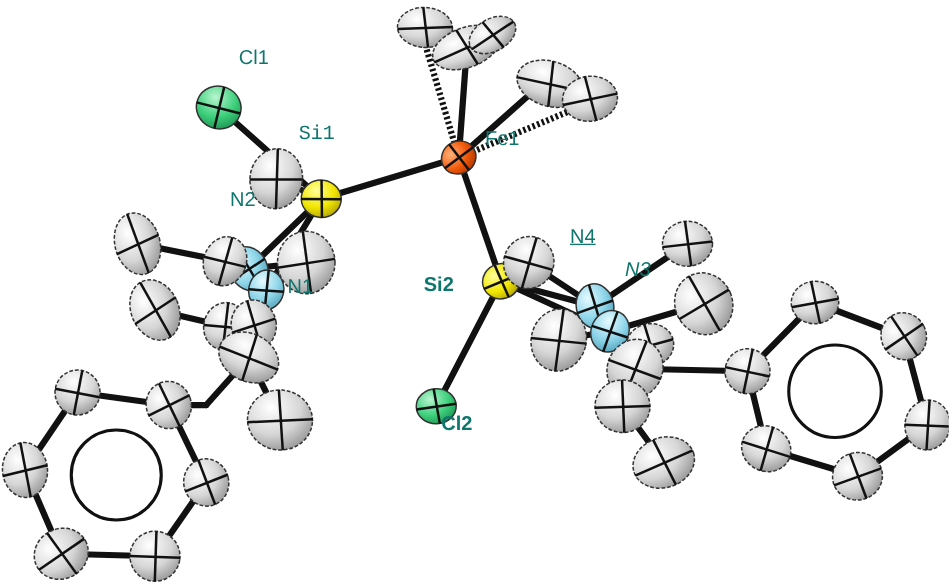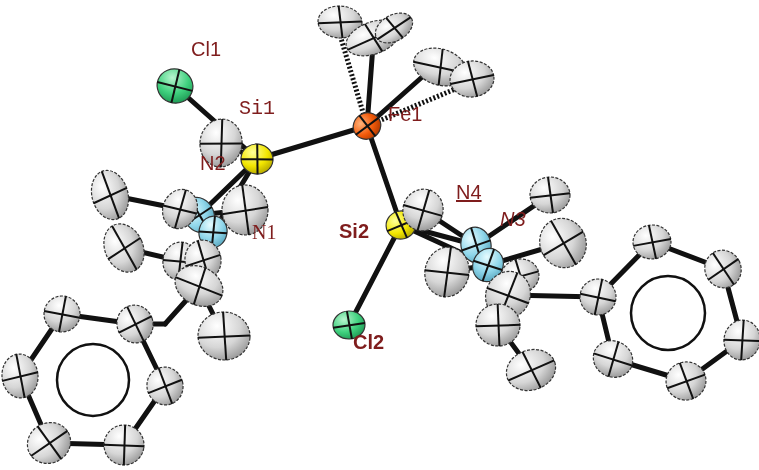--- a/index.html
+++ b/index.html
@@ -1,18 +1,18 @@
 <!DOCTYPE html>
 <html><head>
 <meta charset="utf-8">
 <style>
   html, body { margin: 0; padding: 0; background: #ffffff; }
   body { width: 759px; height: 470px; overflow: hidden; position: relative; font-family: "Liberation Sans", sans-serif; }
   #stage { position: absolute; left: 0; top: 0; width: 759px; height: 470px; }
-  .label { position: absolute; font-family: "Liberation Sans", sans-serif; font-size: 20px; color: #7f1d1d; line-height: 1; white-space: nowrap; }
+  .label { position: absolute; font-family: "Liberation Sans", sans-serif; font-size: 16px; color: #0f766e; line-height: 1; white-space: nowrap; }
 </style>
 </head>
 <body>
 
 <svg id="stage" width="759" height="470" viewBox="0 0 759 470" xmlns="http://www.w3.org/2000/svg">
   <defs>
     <radialGradient id="g-C" cx="35%" cy="30%" r="75%">
         <stop offset="0" stop-color="#ffffff"></stop>
         <stop offset="0.6" stop-color="#d6d6d6"></stop>
         <stop offset="1" stop-color="#9a9a9a"></stop>
@@ -299,19 +299,19 @@
         <line x1="-20" y1="2.6999999999999997" x2="20" y2="-1.8" stroke="#111" stroke-width="2"></line>
         <line x1="-2" y1="-18" x2="3" y2="18" stroke="#111" stroke-width="2"></line>
       </g>
     </g>
 </svg>
 
 <div id="labels">
   <span class="label" style="left: 191px; top: 39px;">Cl1</span>
   <span class="label" style="left: 239px; top: 99px; font-family: Liberation Mono, monospace;">Si1</span>
   <span class="label" style="left: 388px; top: 104px;">Fe1</span>
-  <span class="label" style="left: 200px; top: 153px;">N2</span>
-  <span class="label" style="left: 252px; top: 222px; font-family: Liberation Serif, serif;">N1</span>
+  <span class="label" style="left: 184px; top: 153px;">N2</span>
+  <span class="label" style="left: 230px; top: 222px;">N1</span>
   <span class="label" style="left: 456px; top: 182px; text-decoration: underline;">N4</span>
   <span class="label" style="left: 500px; top: 209px; font-style: italic;">N3</span>
   <span class="label" style="left: 339px; top: 221px; font-weight: bold;">Si2</span>
   <span class="label" style="left: 353px; top: 332px; font-weight: bold;">Cl2</span>
 </div>
 
 </body></html>

